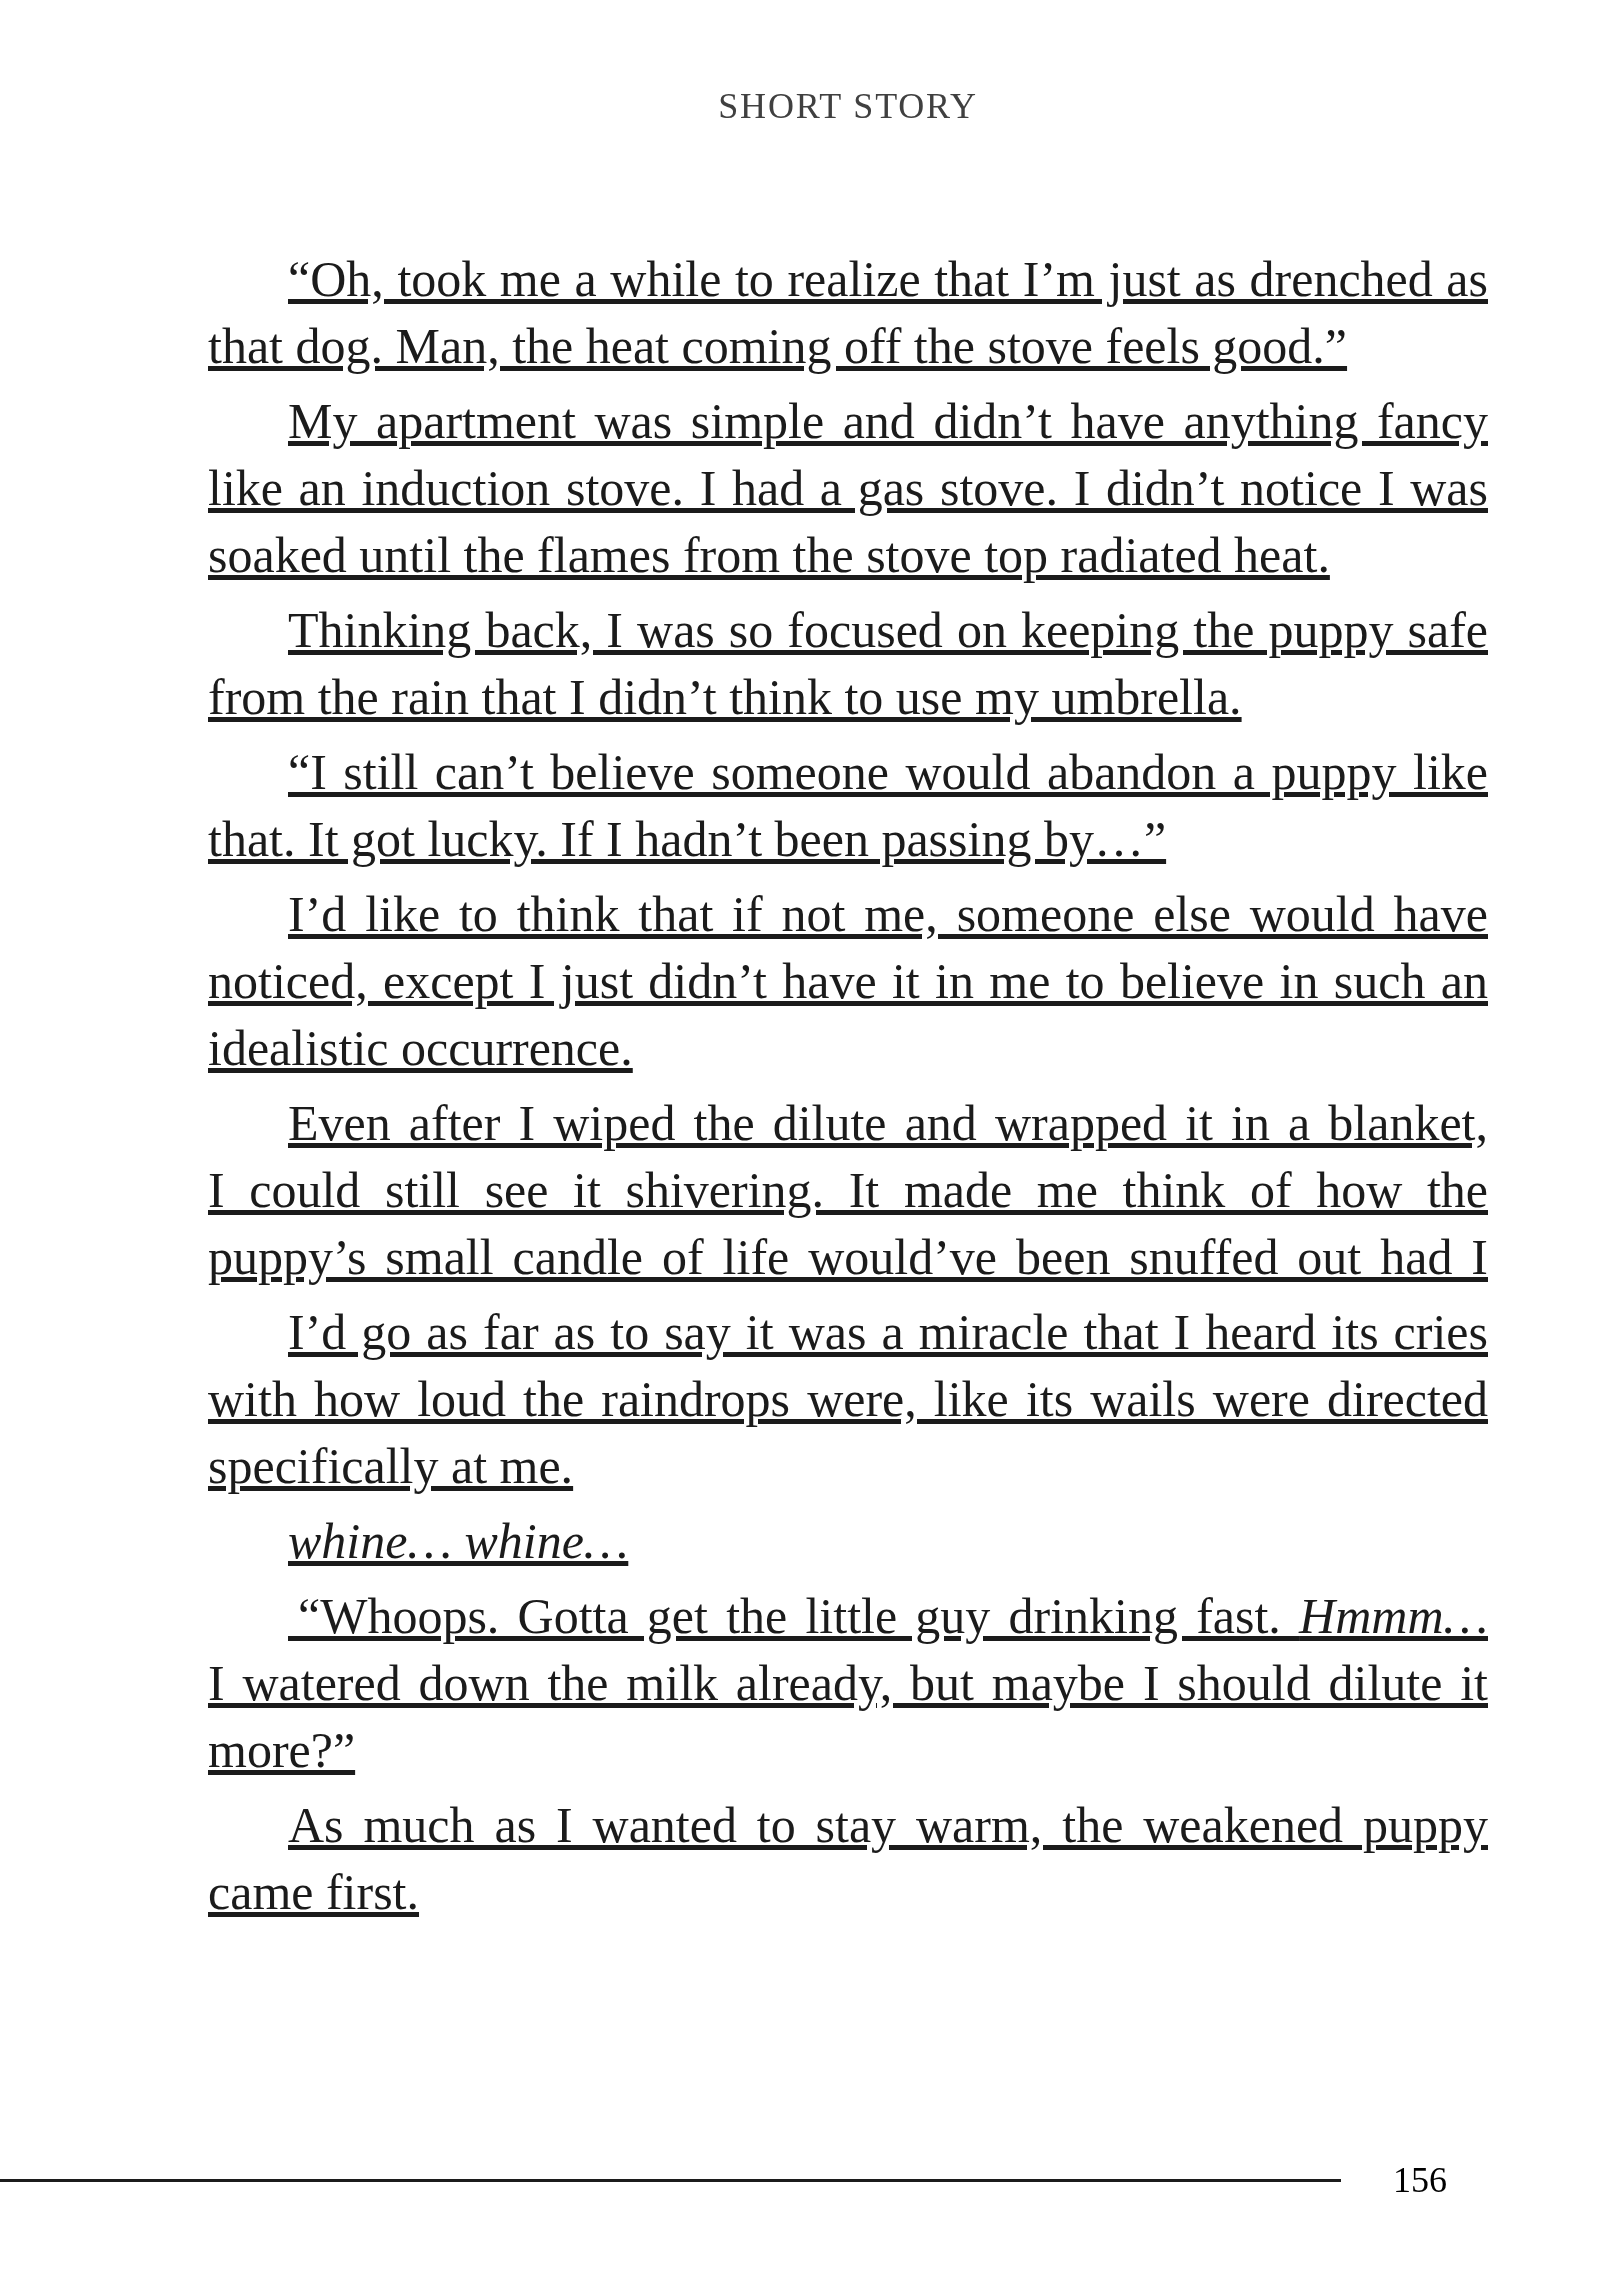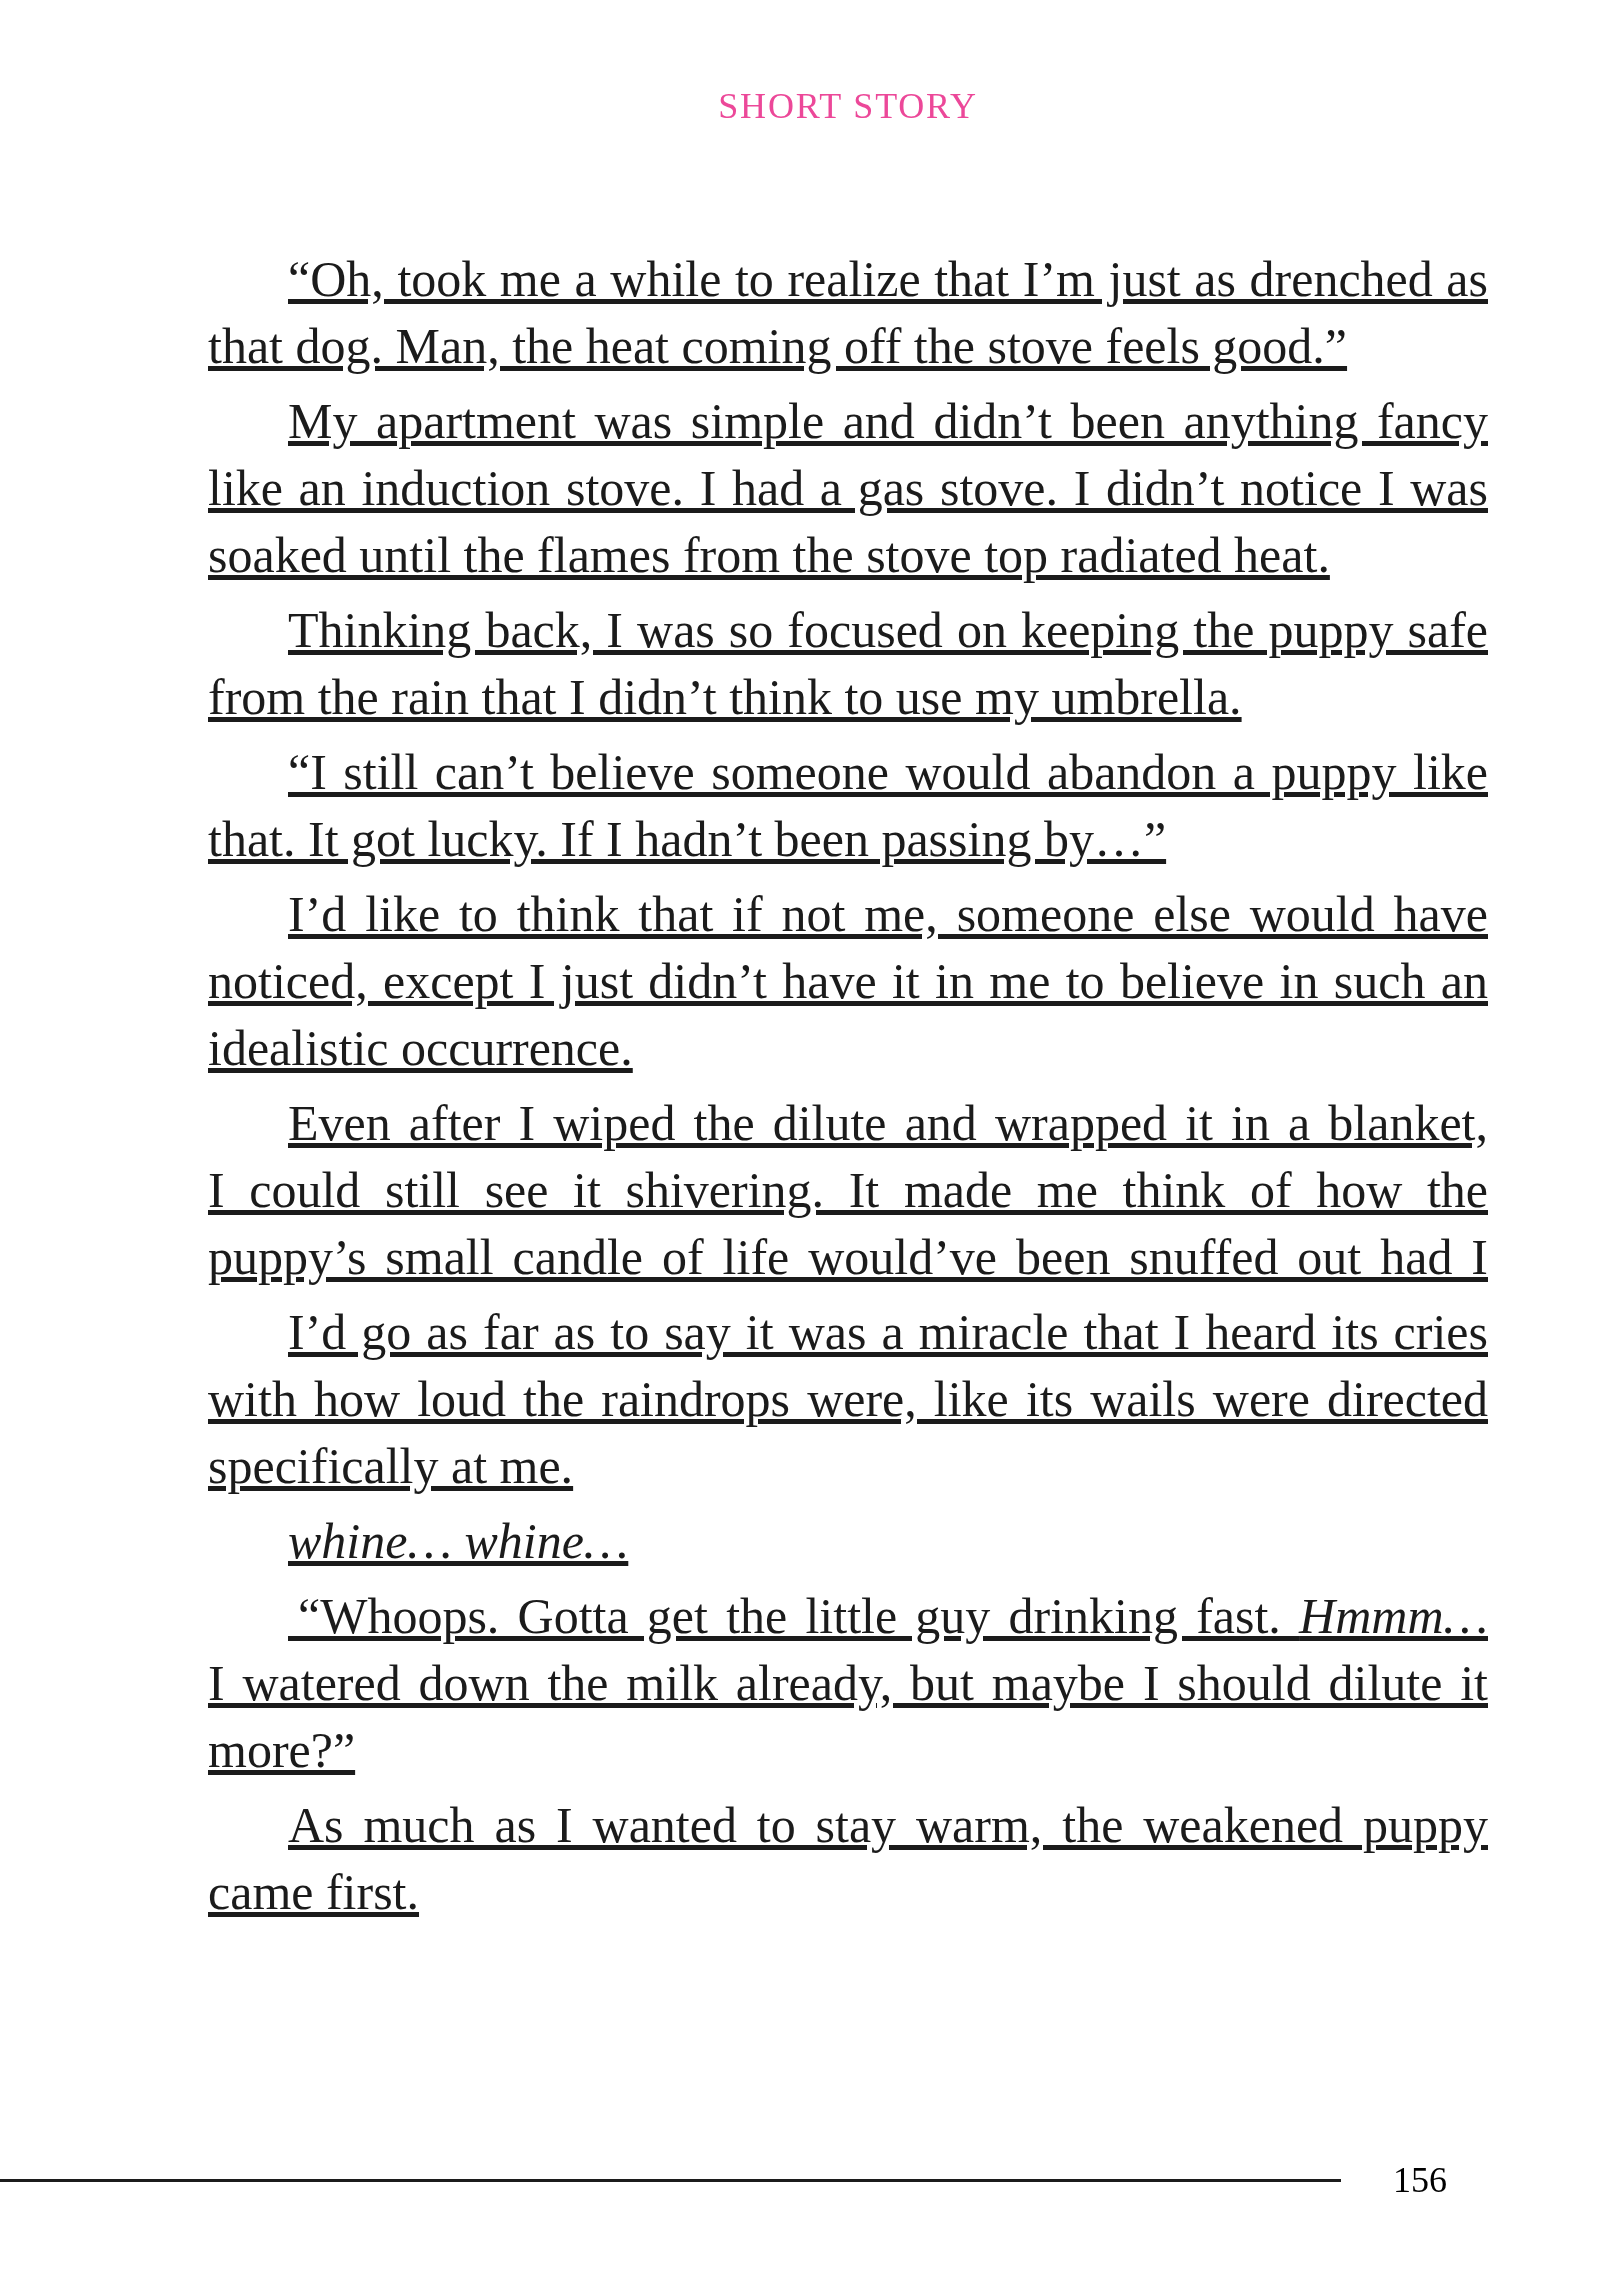--- a/index.html
+++ b/index.html
@@ -19,21 +19,21 @@
   }
   .running-header {
     position: absolute;
     left: 200px;
     top: 88px;
     width: 1296px;
     text-align: center;
     font-size: 36px;
     line-height: 36px;
     letter-spacing: 1.8px;
-    color: #ec4899;
+    color: #404040;
   }
   .story {
     position: absolute;
     left: 200px;
     top: 238px;
     width: 1296px;
     font-size: 50px;
     line-height: 67px;
     color: #1b1b1b;
   }
@@ -71,21 +71,21 @@
   <div class="running-header">
     <span>SHORT STORY</span>
   </div>
 
   <main class="story">
       <div class="para">
         <div class="line first"><span>“Oh, took me a while to realize that I’m just as drenched as</span></div>
         <div class="line last"><span>that dog. Man, the heat coming off the stove feels good.”</span></div>
       </div>
       <div class="para">
-        <div class="line first"><span>My apartment was simple and didn’t been anything fancy</span></div>
+        <div class="line first"><span>My apartment was simple and didn’t have anything fancy</span></div>
         <div class="line"><span>like an induction stove. I had a gas stove. I didn’t notice I was</span></div>
         <div class="line last"><span>soaked until the flames from the stove top radiated heat.</span></div>
       </div>
       <div class="para">
         <div class="line first"><span>Thinking back, I was so focused on keeping the puppy safe</span></div>
         <div class="line last"><span>from the rain that I didn’t think to use my umbrella.</span></div>
       </div>
       <div class="para">
         <div class="line first"><span>“I still can’t believe someone would abandon a puppy like</span></div>
         <div class="line last"><span>that. It got lucky. If I hadn’t been passing by…”</span></div>

